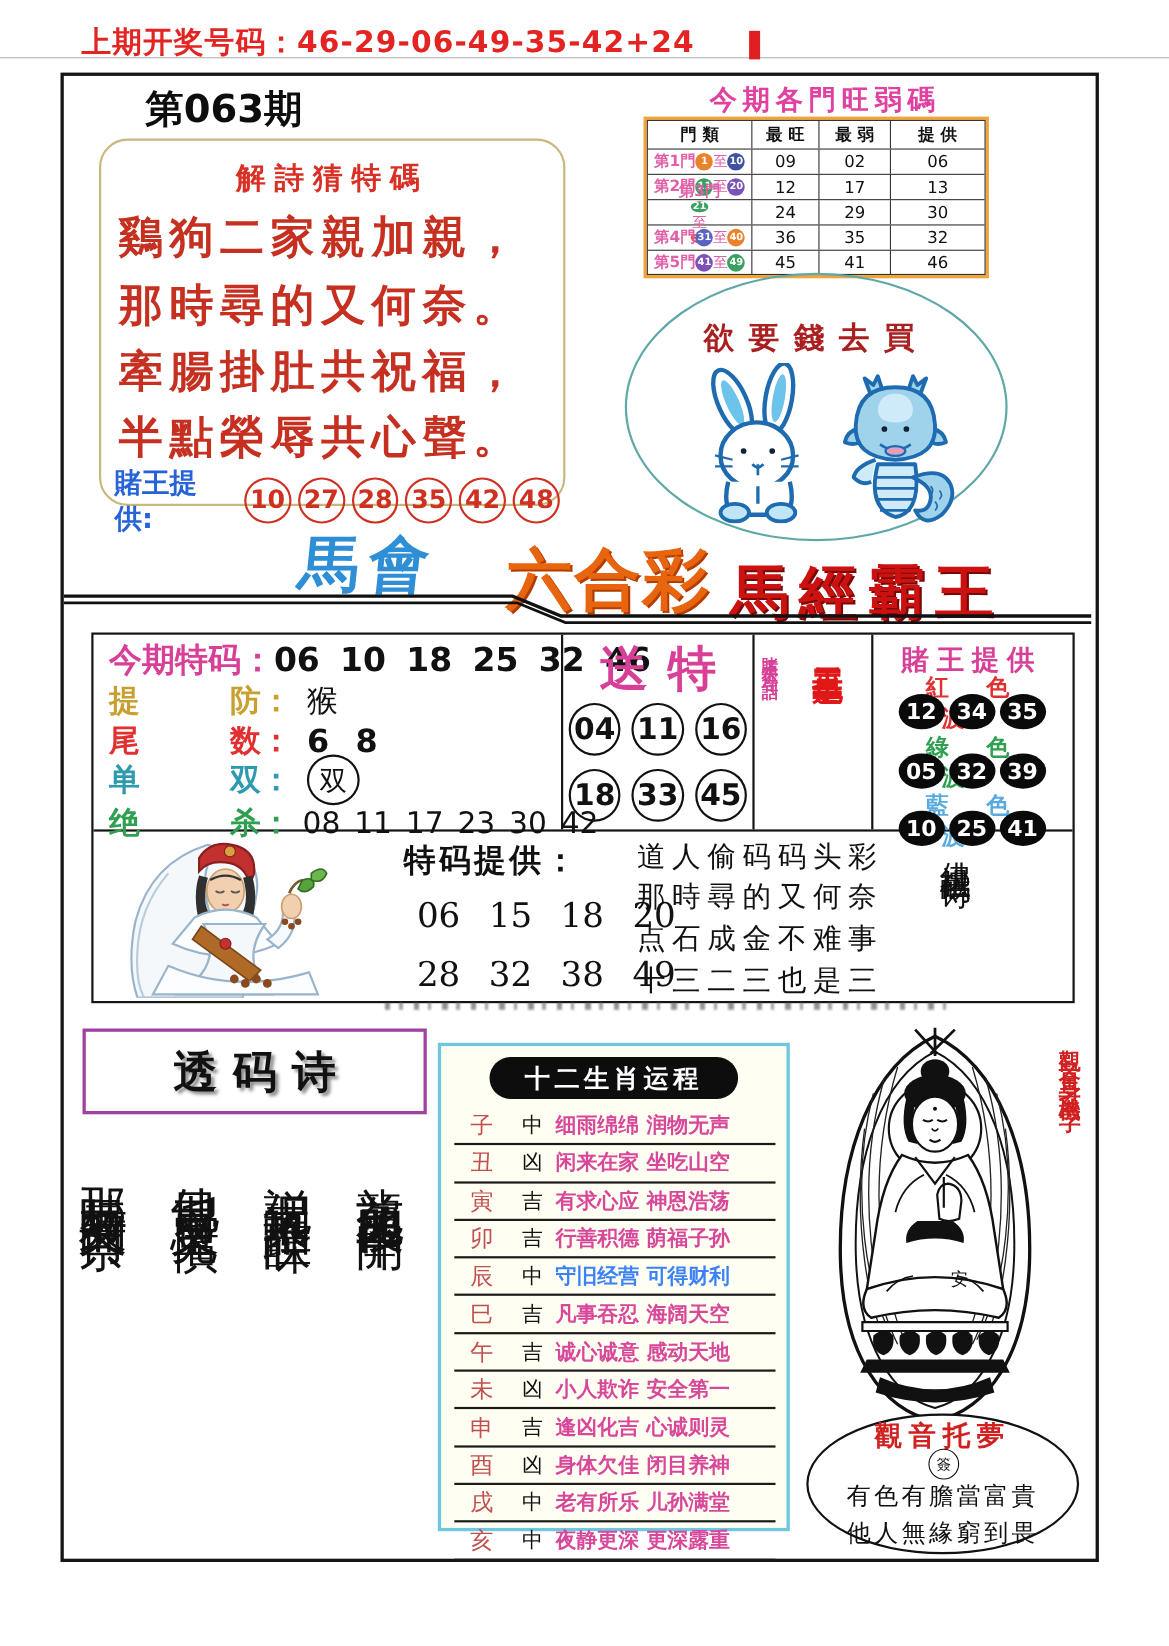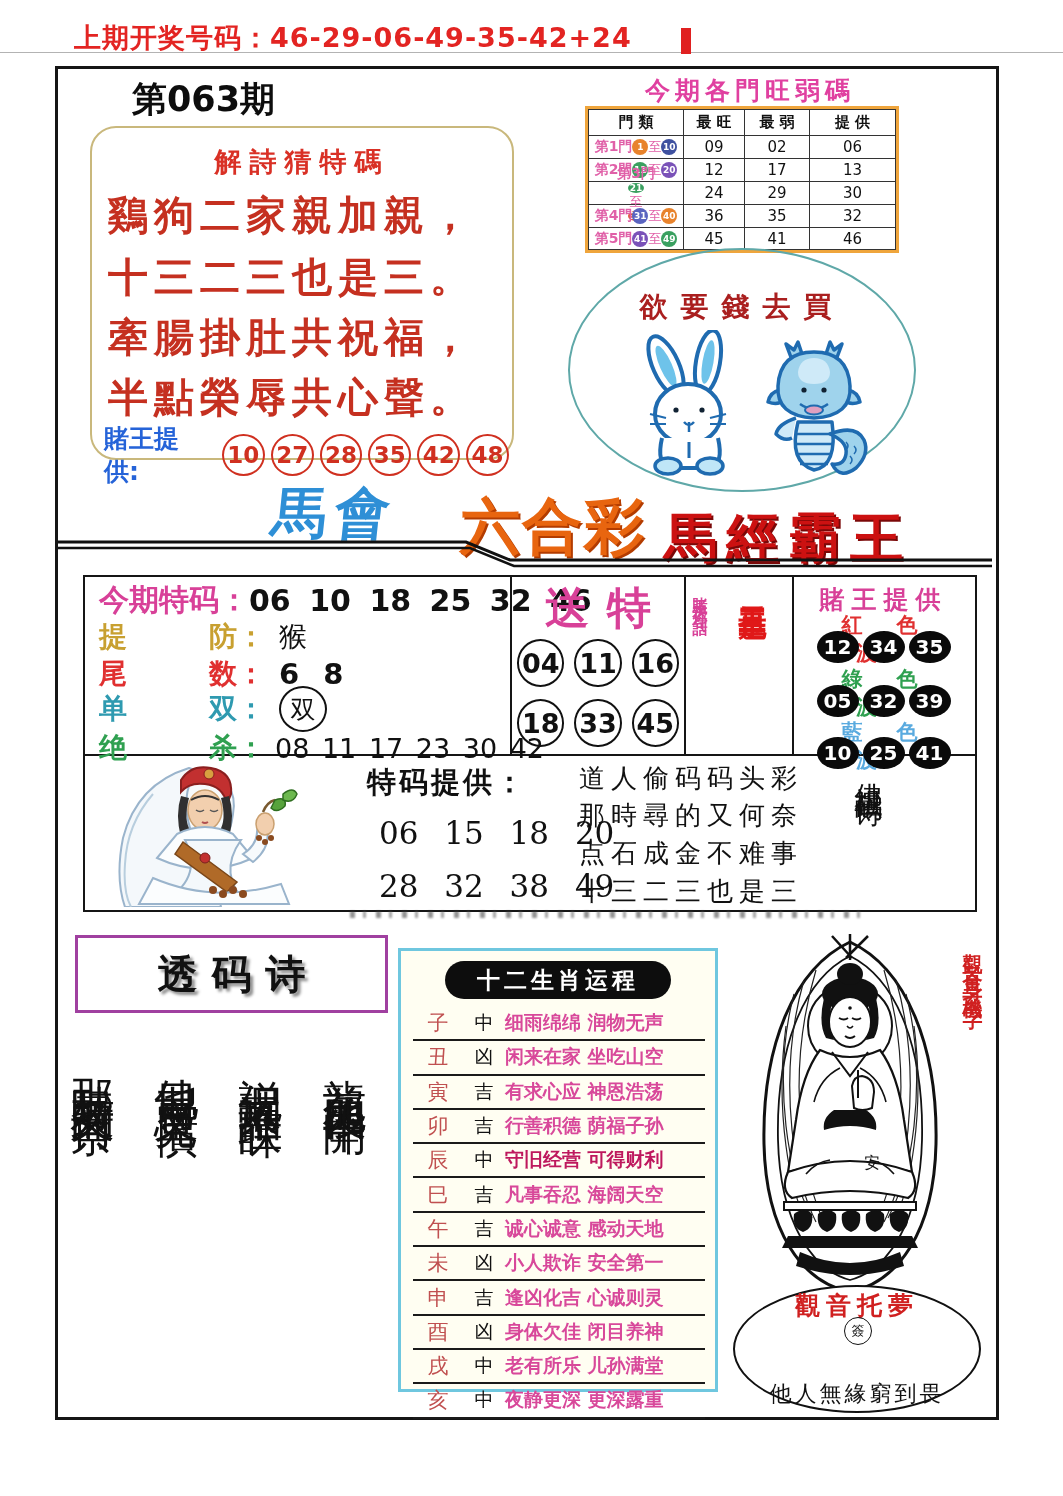--- a/index.html
+++ b/index.html
@@ -33,21 +33,21 @@
   <div class="abs" style="left:74px;top:20px;font-size:27px;font-weight:bold;color:#e32422;letter-spacing:1px;">上期开奖号码：46-29-06-49-35-42+24</div>
   <div class="abs" style="left:681px;top:28px;width:10px;height:26px;background:#e02020;"></div>
 
   <div class="abs" style="left:55px;top:66px;width:938px;height:1348px;border:3px solid #151515;"></div>
 
   <div class="abs" style="left:132px;top:76px;font-size:35px;font-weight:bold;color:#0d0d0d;">第063期</div>
 
   <div class="abs" style="left:90px;top:126px;width:420px;height:330px;border:2px solid #c9b87c;border-radius:26px;">
     <div class="abs ctr" style="left:0;top:16px;width:100%;font-size:27px;font-weight:bold;color:#d93025;letter-spacing:8px;">解詩猜特碼</div>
     <div class="abs" style="left:16px;top:60px;font-family:'DejaVu Serif',serif;font-size:40px;font-weight:bold;color:#c53020;letter-spacing:6px;">鷄狗二家親加親，</div>
-    <div class="abs" style="left:16px;top:122px;font-family:'DejaVu Serif',serif;font-size:40px;font-weight:bold;color:#c53020;letter-spacing:6px;">十三二三也是三。</div>
+    <div class="abs" style="left:16px;top:122px;font-family:'DejaVu Serif',serif;font-size:40px;font-weight:bold;color:#c53020;letter-spacing:6px;">那時尋的又何奈。</div>
     <div class="abs" style="left:16px;top:182px;font-family:'DejaVu Serif',serif;font-size:40px;font-weight:bold;color:#c53020;letter-spacing:6px;">牽腸掛肚共祝福，</div>
     <div class="abs" style="left:16px;top:242px;font-family:'DejaVu Serif',serif;font-size:40px;font-weight:bold;color:#c53020;letter-spacing:6px;">半點榮辱共心聲。</div>
     <div class="abs" style="left:12px;top:294px;display:flex;align-items:center;">
       <span style="font-size:25px;font-weight:bold;color:#2563d8;margin-right:8px;">賭王提供:</span>
       <span class="circ-red">10</span>
       <span class="circ-red">27</span>
       <span class="circ-red">28</span>
       <span class="circ-red">35</span>
       <span class="circ-red">42</span>
       <span class="circ-red">48</span>
@@ -328,21 +328,21 @@
         <span style="flex:1;color:#d8489a;font-size:19px;font-weight:bold;">有求心应 神恩浩荡</span>
       </div>
       <div class="zrow">
         <span style="width:50px;text-align:center;color:#c05050;font-size:21px;">卯</span>
         <span style="width:42px;text-align:center;color:#111;font-size:19px;">吉</span>
         <span style="flex:1;color:#d8489a;font-size:19px;font-weight:bold;">行善积德 荫福子孙</span>
       </div>
       <div class="zrow">
         <span style="width:50px;text-align:center;color:#c05050;font-size:21px;">辰</span>
         <span style="width:42px;text-align:center;color:#111;font-size:19px;">中</span>
-        <span style="flex:1;color:#be185d;font-size:19px;font-weight:bold;">守旧经营 可得财利</span>
+        <span style="flex:1;color:#3b82f6;font-size:19px;font-weight:bold;">守旧经营 可得财利</span>
       </div>
       <div class="zrow">
         <span style="width:50px;text-align:center;color:#c05050;font-size:21px;">巳</span>
         <span style="width:42px;text-align:center;color:#111;font-size:19px;">吉</span>
         <span style="flex:1;color:#d8489a;font-size:19px;font-weight:bold;">凡事吞忍 海阔天空</span>
       </div>
       <div class="zrow">
         <span style="width:50px;text-align:center;color:#c05050;font-size:21px;">午</span>
         <span style="width:42px;text-align:center;color:#111;font-size:19px;">吉</span>
         <span style="flex:1;color:#d8489a;font-size:19px;font-weight:bold;">诚心诚意 感动天地</span>
@@ -421,16 +421,17 @@
     <path d="M64,318 q50,22 100,0 l4,14 q-54,18 -108,0 z" fill="#111"></path>
   </svg>
 
   <div class="abs v" style="left:960px;top:938px;height:246px;font-size:20px;font-weight:bold;color:#d02020;letter-spacing:9px;">觀音金身玄機字</div>
 
   <div class="abs" style="left:733px;top:1285px;width:244px;height:124px;border:2.5px solid #111;border-radius:50%;background:#fff;">
     <div class="abs ctr" style="left:0;top:2px;width:100%;font-size:25px;font-weight:bold;color:#d02020;letter-spacing:6px;">觀音托夢</div>
     <div class="abs" style="left:109px;top:30px;width:26px;height:26px;border:1.5px solid #111;border-radius:50%;display:flex;align-items:center;justify-content:center;">
       <span style="font-size:13px;color:#111;">簽</span>
     </div>
+    <div class="abs ctr" style="left:0;top:58px;width:100%;font-size:22px;color:#111;letter-spacing:3px;font-family:'DejaVu Serif',serif;">有色有膽當富貴</div>
     <div class="abs ctr" style="left:0;top:92px;width:100%;font-size:22px;color:#111;letter-spacing:3px;font-family:'DejaVu Serif',serif;">他人無緣窮到畏</div>
   </div>
 
 </div>
 
 </body></html>

